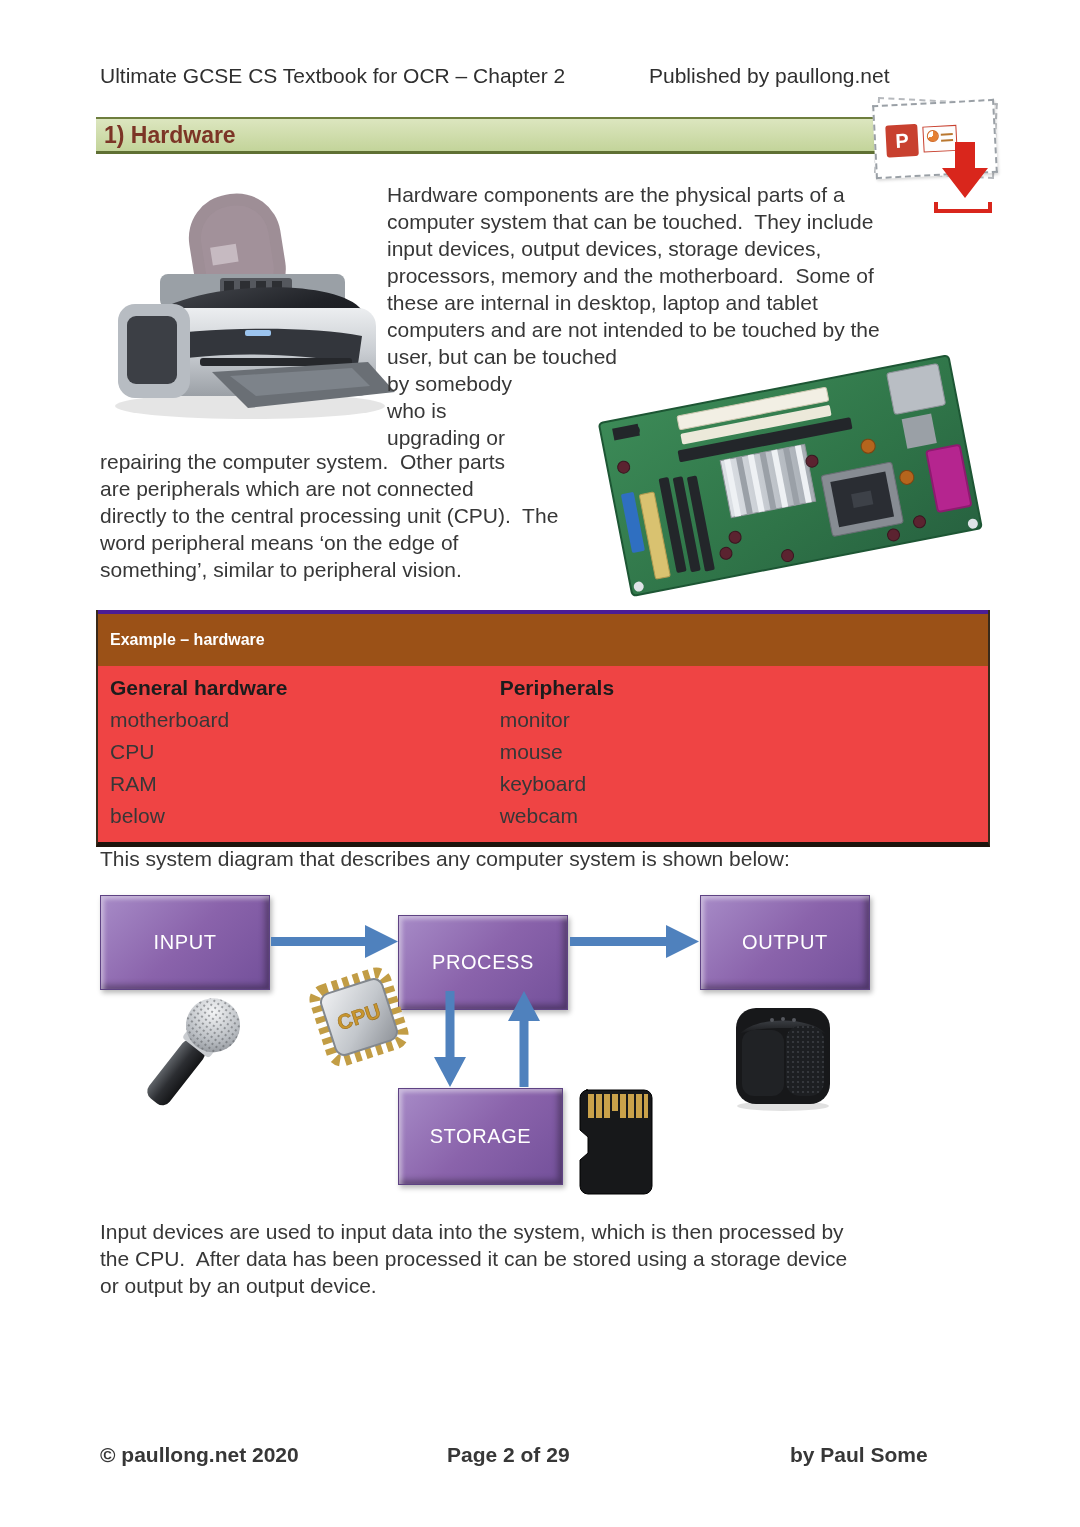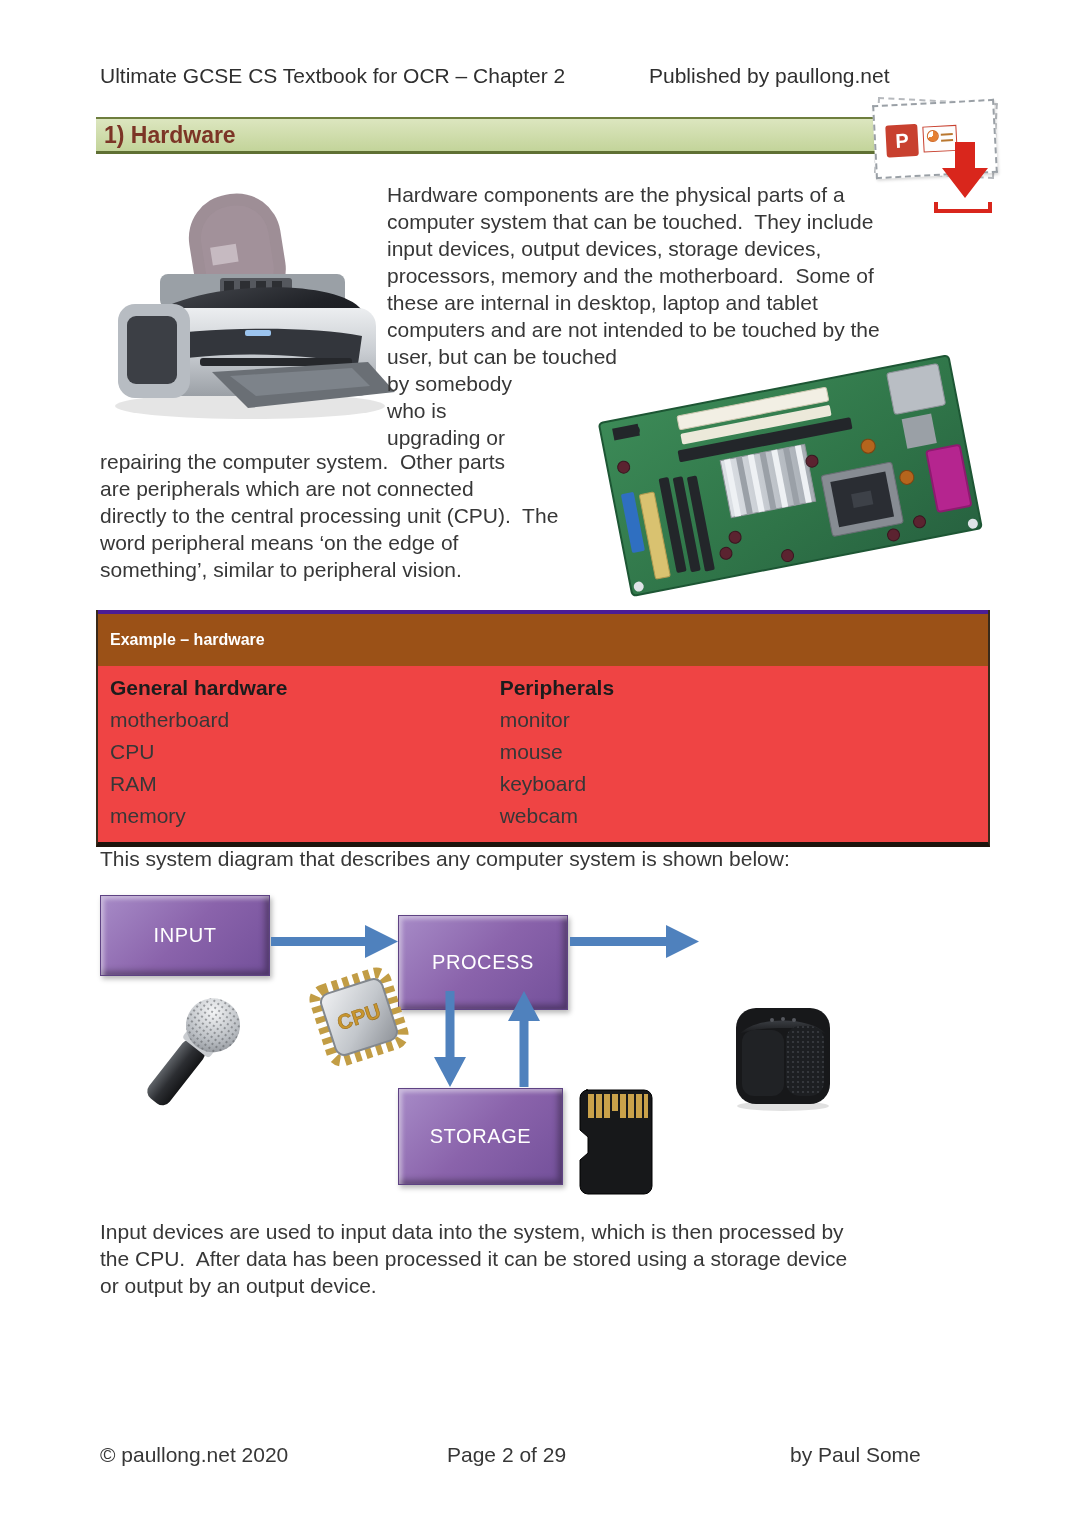--- a/index.html
+++ b/index.html
@@ -68,21 +68,21 @@
   
   .diagram-box {
     position:absolute;
     background:linear-gradient(135deg, #a78bc7 0%, #8a63ab 50%, #73509a 100%);
     border:1px solid #5e4283;
     box-shadow:inset 3px 3px 4px rgba(255,255,255,.45), inset -4px -4px 6px rgba(0,0,0,.32), 2px 3px 5px rgba(0,0,0,.28);
     color:#fff; font-size:20px; letter-spacing:.6px;
     display:flex; align-items:center; justify-content:center;
   }
 
-  .footer-text { font-size:21px; color:#373737; top:1443px; }
+  .footer-text { font-size:21px; color:#373737; top:1443px;font-weight:bold; }
 
   svg text { font-family:"Liberation Sans", sans-serif; }
 </style>
 </head>
 <body>
 
 <div class="page">
 
   <div class="abs doc-header" style="left:100px;">Ultimate GCSE CS Textbook for OCR – Chapter 2</div>
   <div class="abs doc-header" style="left:649px;">Published by paullong.net</div>
@@ -217,32 +217,35 @@
     <div class="example-header">Example – hardware</div>
     <div class="example-body">
       <div class="example-cell example-colhead">General hardware</div>
       <div class="example-cell example-colhead">Peripherals</div>
       <div class="example-cell">motherboard</div>
       <div class="example-cell">monitor</div>
       <div class="example-cell">CPU</div>
       <div class="example-cell">mouse</div>
       <div class="example-cell">RAM</div>
       <div class="example-cell">keyboard</div>
-      <div class="example-cell">memory</div>
+      <div class="example-cell">below</div>
       <div class="example-cell">webcam</div>
     </div>
   </div>
 
   <div class="abs prose" style="left:100px; top:845px; width:900px;">This system diagram that describes any computer system is shown below:</div>
 
-  <div class="abs diagram-box" style="left:100px; top:895px; width:170px; height:81px;text-align:center;">
+  <div class="abs diagram-box" style="left:100px; top:895px; width:170px; height:95px;text-align:center;">
     <span>INPUT</span>
   </div>
   <div class="abs diagram-box" style="left:398px; top:895px; width:170px; height:95px;margin-top:20px;">
     <span>PROCESS</span>
+  </div>
+  <div class="abs diagram-box" style="left:700px; top:895px; width:170px; height:95px;">
+    <span>OUTPUT</span>
   </div>
   <div class="abs diagram-box" style="left:398px; top:1088px; width:165px; height:97px;text-align:center;">
     <span>STORAGE</span>
   </div>
 
   <svg class="abs" style="left:271px; top:924px;" width="128" height="36">
     <rect x="0" y="13" width="96" height="9" fill="#4f81bd"></rect>
     <polygon points="94,1 127,17.5 94,34" fill="#4f81bd"></polygon>
   </svg>
   <svg class="abs" style="left:570px; top:924px;" width="130" height="36">

